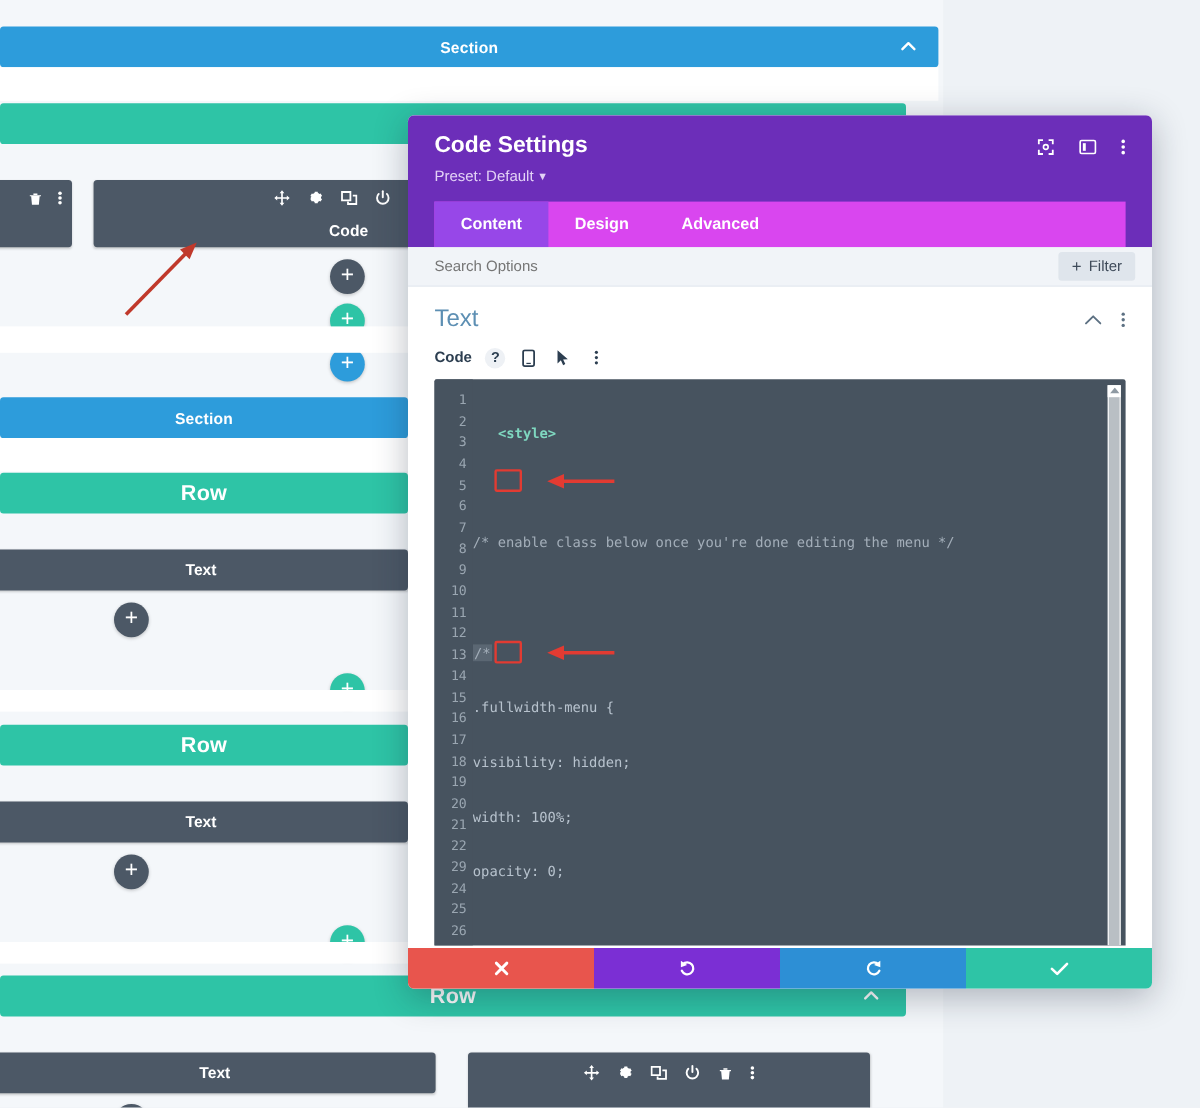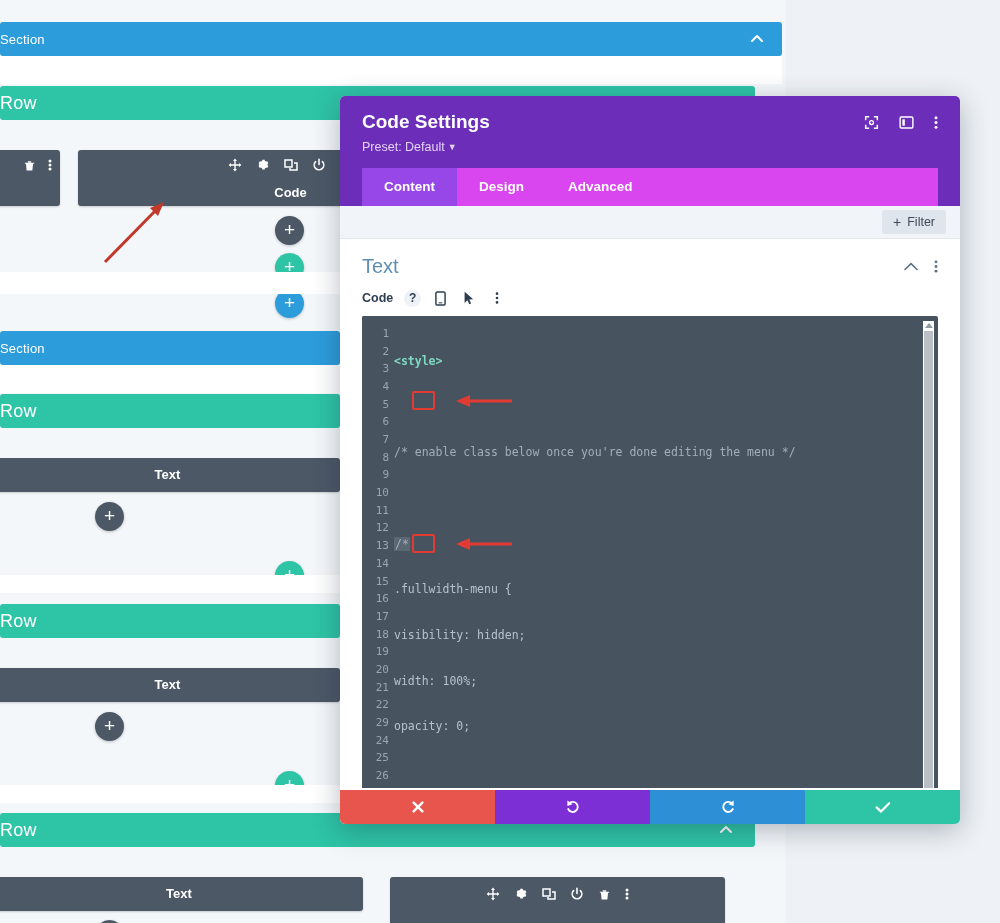--- a/index.html
+++ b/index.html
@@ -11,22 +11,22 @@
   }
   #stage { position: relative; width: 1000px; height: 923px; }
 
   
   .builder { position: absolute; inset: 0; background: #eef2f6; }
 
   .wp-white-col { position:absolute; left:0; width:786px; background:#ffffff; }
 
   .bar {
     position: absolute;
-    display: flex; align-items: center; 
-    color: #fff; font-weight: normal; letter-spacing: .2px;
+    display: flex; align-items: center; justify-content: center;
+    color: #fff; font-weight: bold; letter-spacing: .2px;
     border-radius: 3px;
   }
   .bar-section { background: #2d9cdb; font-size: 13px; }
   .bar-row     { background: #2ec4a6; font-size: 18px; }
   .bar-module  { background: #4c5866; font-size: 13px; border-radius:3px;
                  box-shadow: 0 1px 2px rgba(0,0,0,.18); }
 
   .chev {
     position: absolute; right: 18px; top: 50%; transform: translateY(-50%);
     width: 14px; height: 14px;
@@ -112,21 +112,21 @@
     font-family:"DejaVu Sans Mono", monospace; text-align:right;
     padding-top:9px;
   }
   .gutter div { height:17.7px; line-height:17.7px; padding-right:5px; }
   .codearea {
     position:absolute; left:32px; right:22px; top:0; bottom:0;
     padding-top:9px; font-family:"DejaVu Sans Mono", monospace;
     font-size:11.5px; color:#cfd6dd; white-space:pre; overflow:hidden;
   }
   .codearea .ln { height:17.7px; line-height:17.7px; }
-  .tok-tag   { color:#7fd8c0; font-weight:bold; }
+  .tok-tag   { color:#7fd8c0; font-weight:bold;margin-left:21px; }
   .tok-com   { color:#a3aeb9; }
   .tok-val   { color:#b7c2cd; }
   .hl { background:#5b6773; padding:0 1px; }
 
   .ed-scroll {
     position:absolute; right:4px; top:5px; bottom:0; width:11px;
   }
   .ed-scroll .track { position:absolute; inset:0; background:#ffffff; }
   .ed-scroll .thumb { position:absolute; left:1px; width:9px; top:10px; bottom:0;
                       background:#b9bfc4; }
@@ -331,20 +331,21 @@
       </div>
 
       <div class="tabs">
         <div class="tab active">Content</div>
         <div class="tab">Design</div>
         <div class="tab">Advanced</div>
       </div>
     </div>
 
     <div class="searchrow">
+      <input class="ph" style="border: 0px; background: transparent; outline: none; width: 300px; font-family: &quot;Liberation Sans&quot;, sans-serif; font-size: 12.5px; color: rgb(142, 153, 168);" placeholder="Search Options">
       <div class="filter-btn">
         <span class="pl">+</span>
         <span>Filter</span>
       </div>
     </div>
 
     <div class="modal-body">
 
       <div class="group-head">
         <div class="group-title">Text</div>

